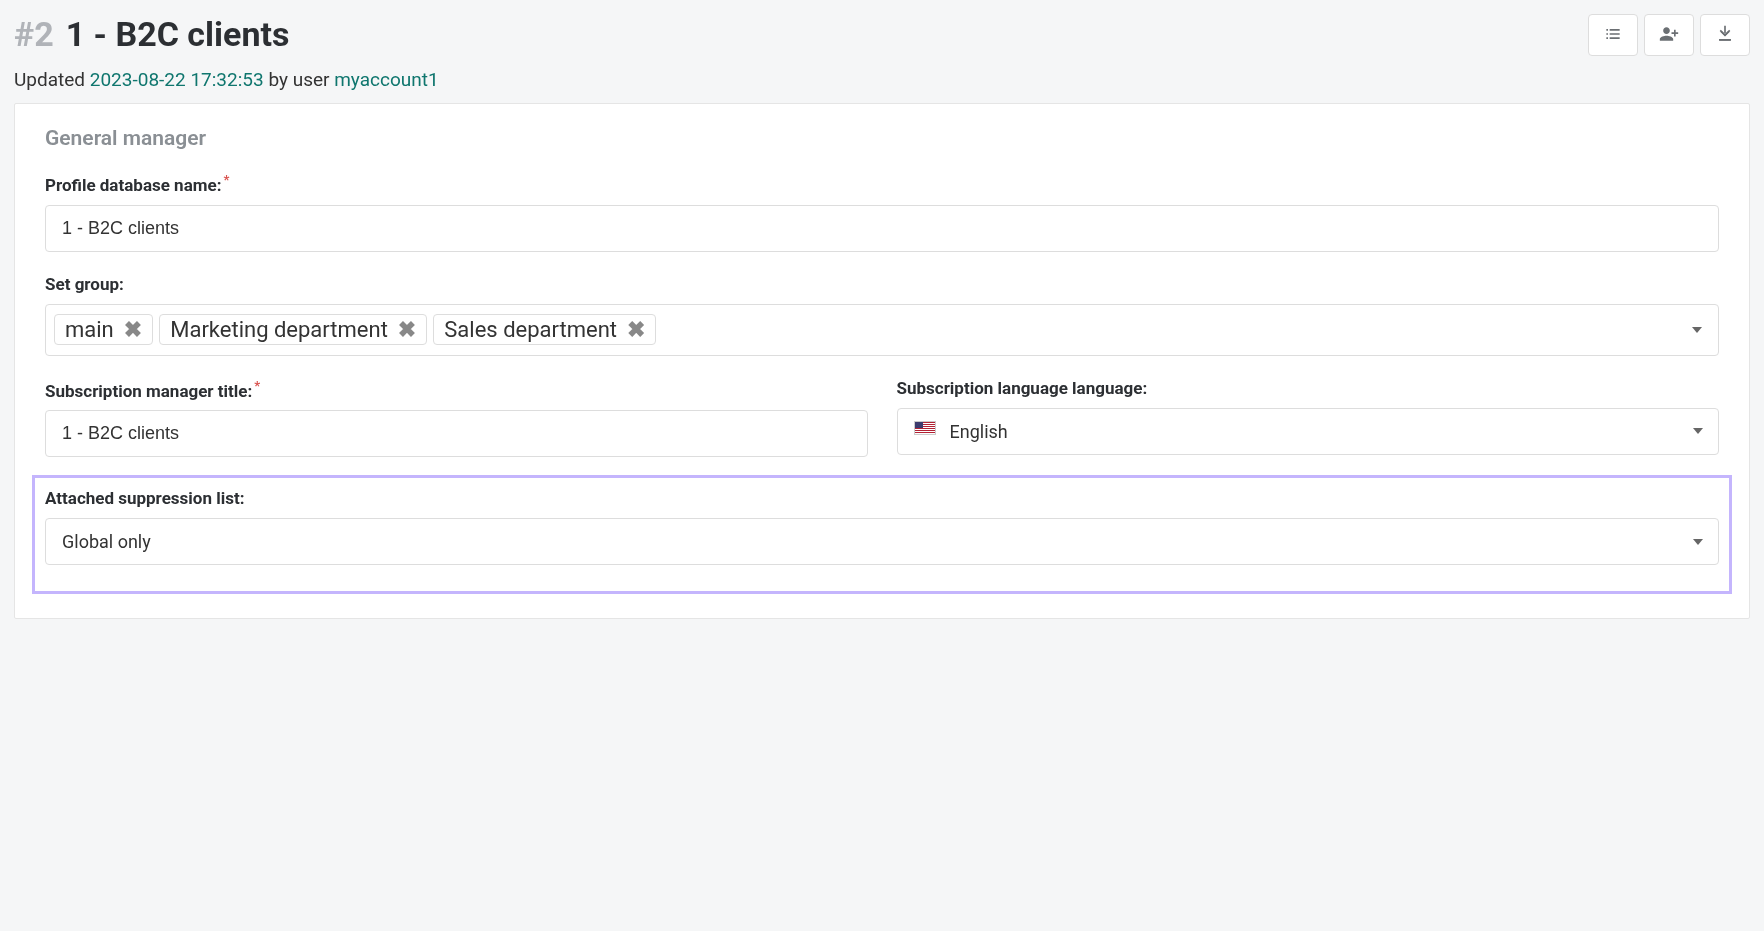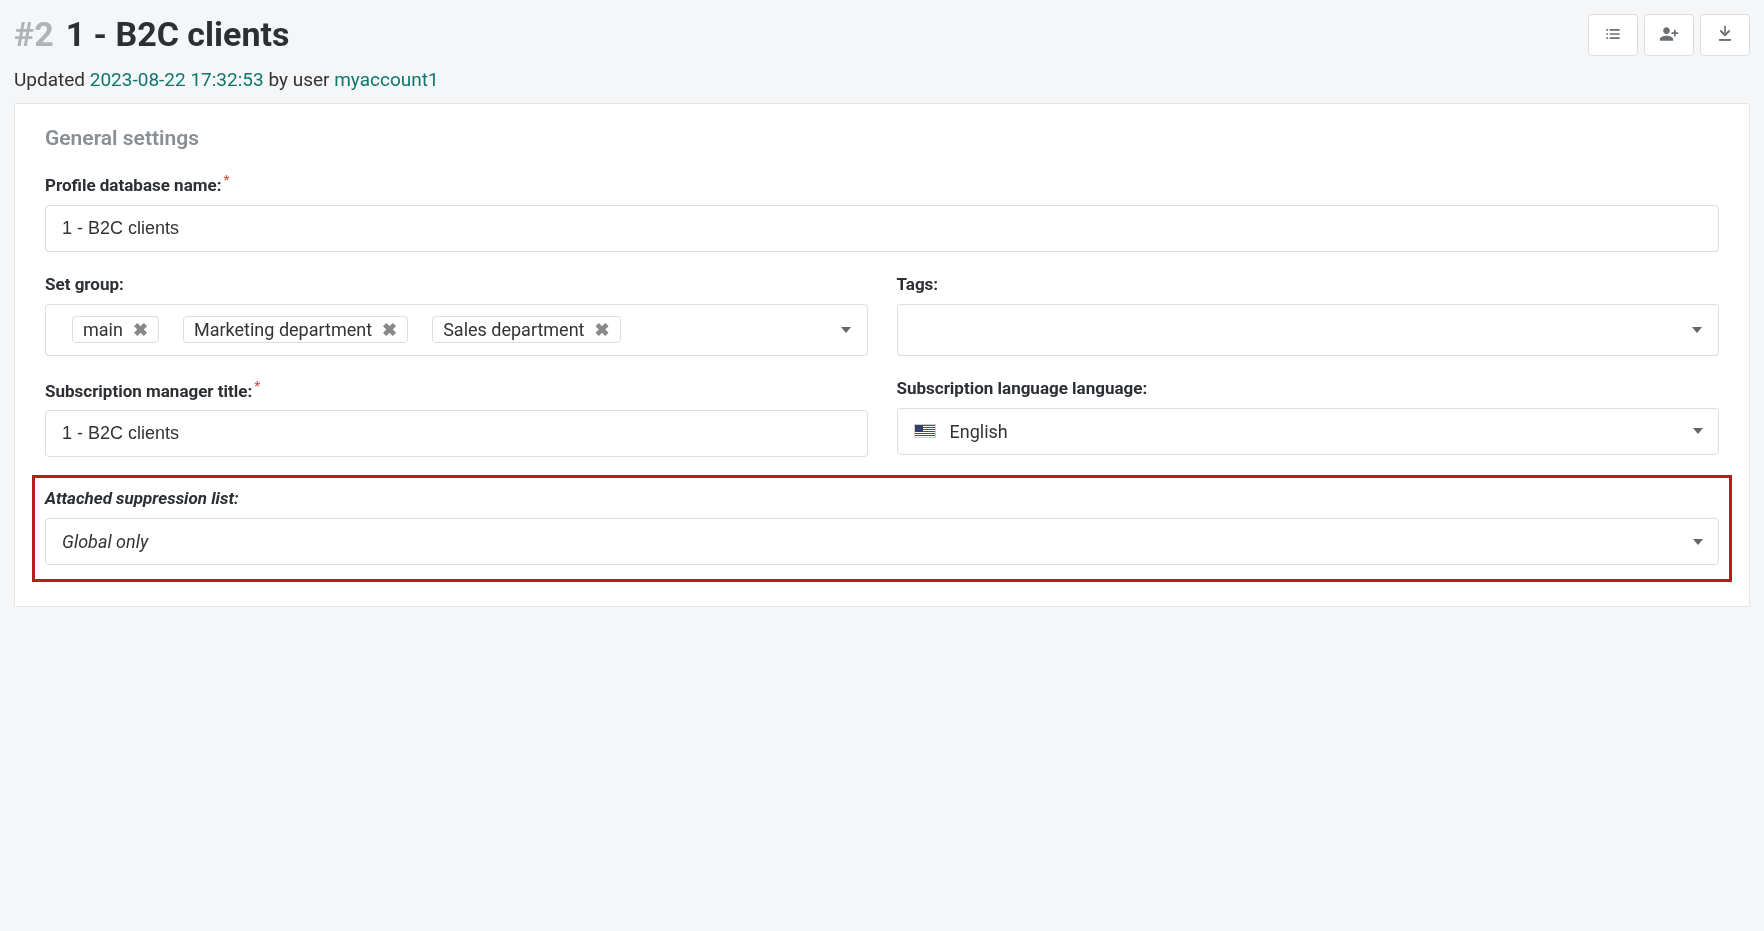--- a/index.html
+++ b/index.html
@@ -136,24 +136,23 @@
       position: relative;
       cursor: text;
     }
     .tag-chip {
       display: inline-flex;
       align-items: center;
       background: #fff;
       border: 1px solid #ddd;
       border-radius: 4px;
       padding: 2px 10px;
-      font-size: 18px;
+      font-size: 22px;
       color: #333;
       gap: 10px;
-      margin-left: 18px;
     }
     .tag-remove {
       color: #888;
       cursor: pointer;
       font-weight: bold;
     }
     .caret {
       position: absolute;
       right: 16px;
       top: 50%;
@@ -169,47 +168,46 @@
     }
     .form-select {
       width: 100%;
       padding: 12px 16px;
       border: 1px solid #ddd;
       border-radius: 4px;
       font-size: 18px;
       background: #fff;
       cursor: pointer;
       display: flex;
-      align-items: center;
+      align-items: flex-start;
       gap: 14px;
     }
     .flag-icon {
       width: 22px;
       height: 14px;
       background: linear-gradient(to bottom, #b22234 0%, #b22234 8%, #fff 8%, #fff 16%, #b22234 16%, #b22234 24%, #fff 24%, #fff 32%, #b22234 32%, #b22234 40%, #fff 40%, #fff 48%, #b22234 48%, #b22234 56%, #fff 56%, #fff 64%, #b22234 64%, #b22234 72%, #fff 72%, #fff 80%, #b22234 80%, #b22234 88%, #fff 88%, #fff 100%);
       position: relative;
       border: 1px solid #ccc;
       flex-shrink: 0;
     }
     .flag-icon::before {
       content: '';
       position: absolute;
       top: 0;
       left: 0;
       width: 40%;
       height: 54%;
       background: #3c3b6e;
     }
     .highlight-box {
-      border: 3px solid #b91c1c;
-      padding: 10px 10px 14px 10px;
+      border: 3px solid #c4b5fd;
+      padding: 10px 10px 26px 10px;
       margin-left: -13px;
       margin-right: -13px;
       margin-top: -4px;
-      font-style: italic;
     }
     .highlight-box .form-group {
       margin-bottom: 0;
     }
   </style>
 </head>
 <body>
 
 <div class="page">
   <div class="header">
@@ -244,21 +242,21 @@
               <path d="M11 2h2v9h-2z"></path>
               <path d="M5 18h14v2H5z"></path>
               <path d="M12 4v8.2l4-4L17.4 9.6 12 15 6.6 9.6 8 8.2l4 4V4z"></path>
             </svg>
         </span>
       </button>
     </div>
   </div>
 
   <div class="panel">
-    <div class="section-title">General settings</div>
+    <div class="section-title">General manager</div>
 
     <div class="form-group">
       <label class="form-label">
         <span>Profile database name:</span><span class="required">*</span>
       </label>
       <input type="text" class="form-input" value="1 - B2C clients" style="">
     </div>
 
 
     <div class="row">
@@ -275,28 +273,20 @@
               <span class="tag-remove">✖</span>
             </span>
             <span class="tag-chip">
               <span>Sales department</span>
               <span class="tag-remove">✖</span>
             </span>
             <span class="caret"></span>
           </div>
         </div>
       </div>
-      <div class="col">
-        <div class="form-group">
-          <label class="form-label">Tags:</label>
-          <div class="tag-select">
-            <span class="caret"></span>
-          </div>
-        </div>
-      </div>
     </div>
 
     <div class="row">
       <div class="col">
         <div class="form-group">
           <label class="form-label">
             <span>Subscription manager title:</span><span class="required">*</span>
           </label>
           <input type="text" class="form-input" value="1 - B2C clients" style="">
         </div>

